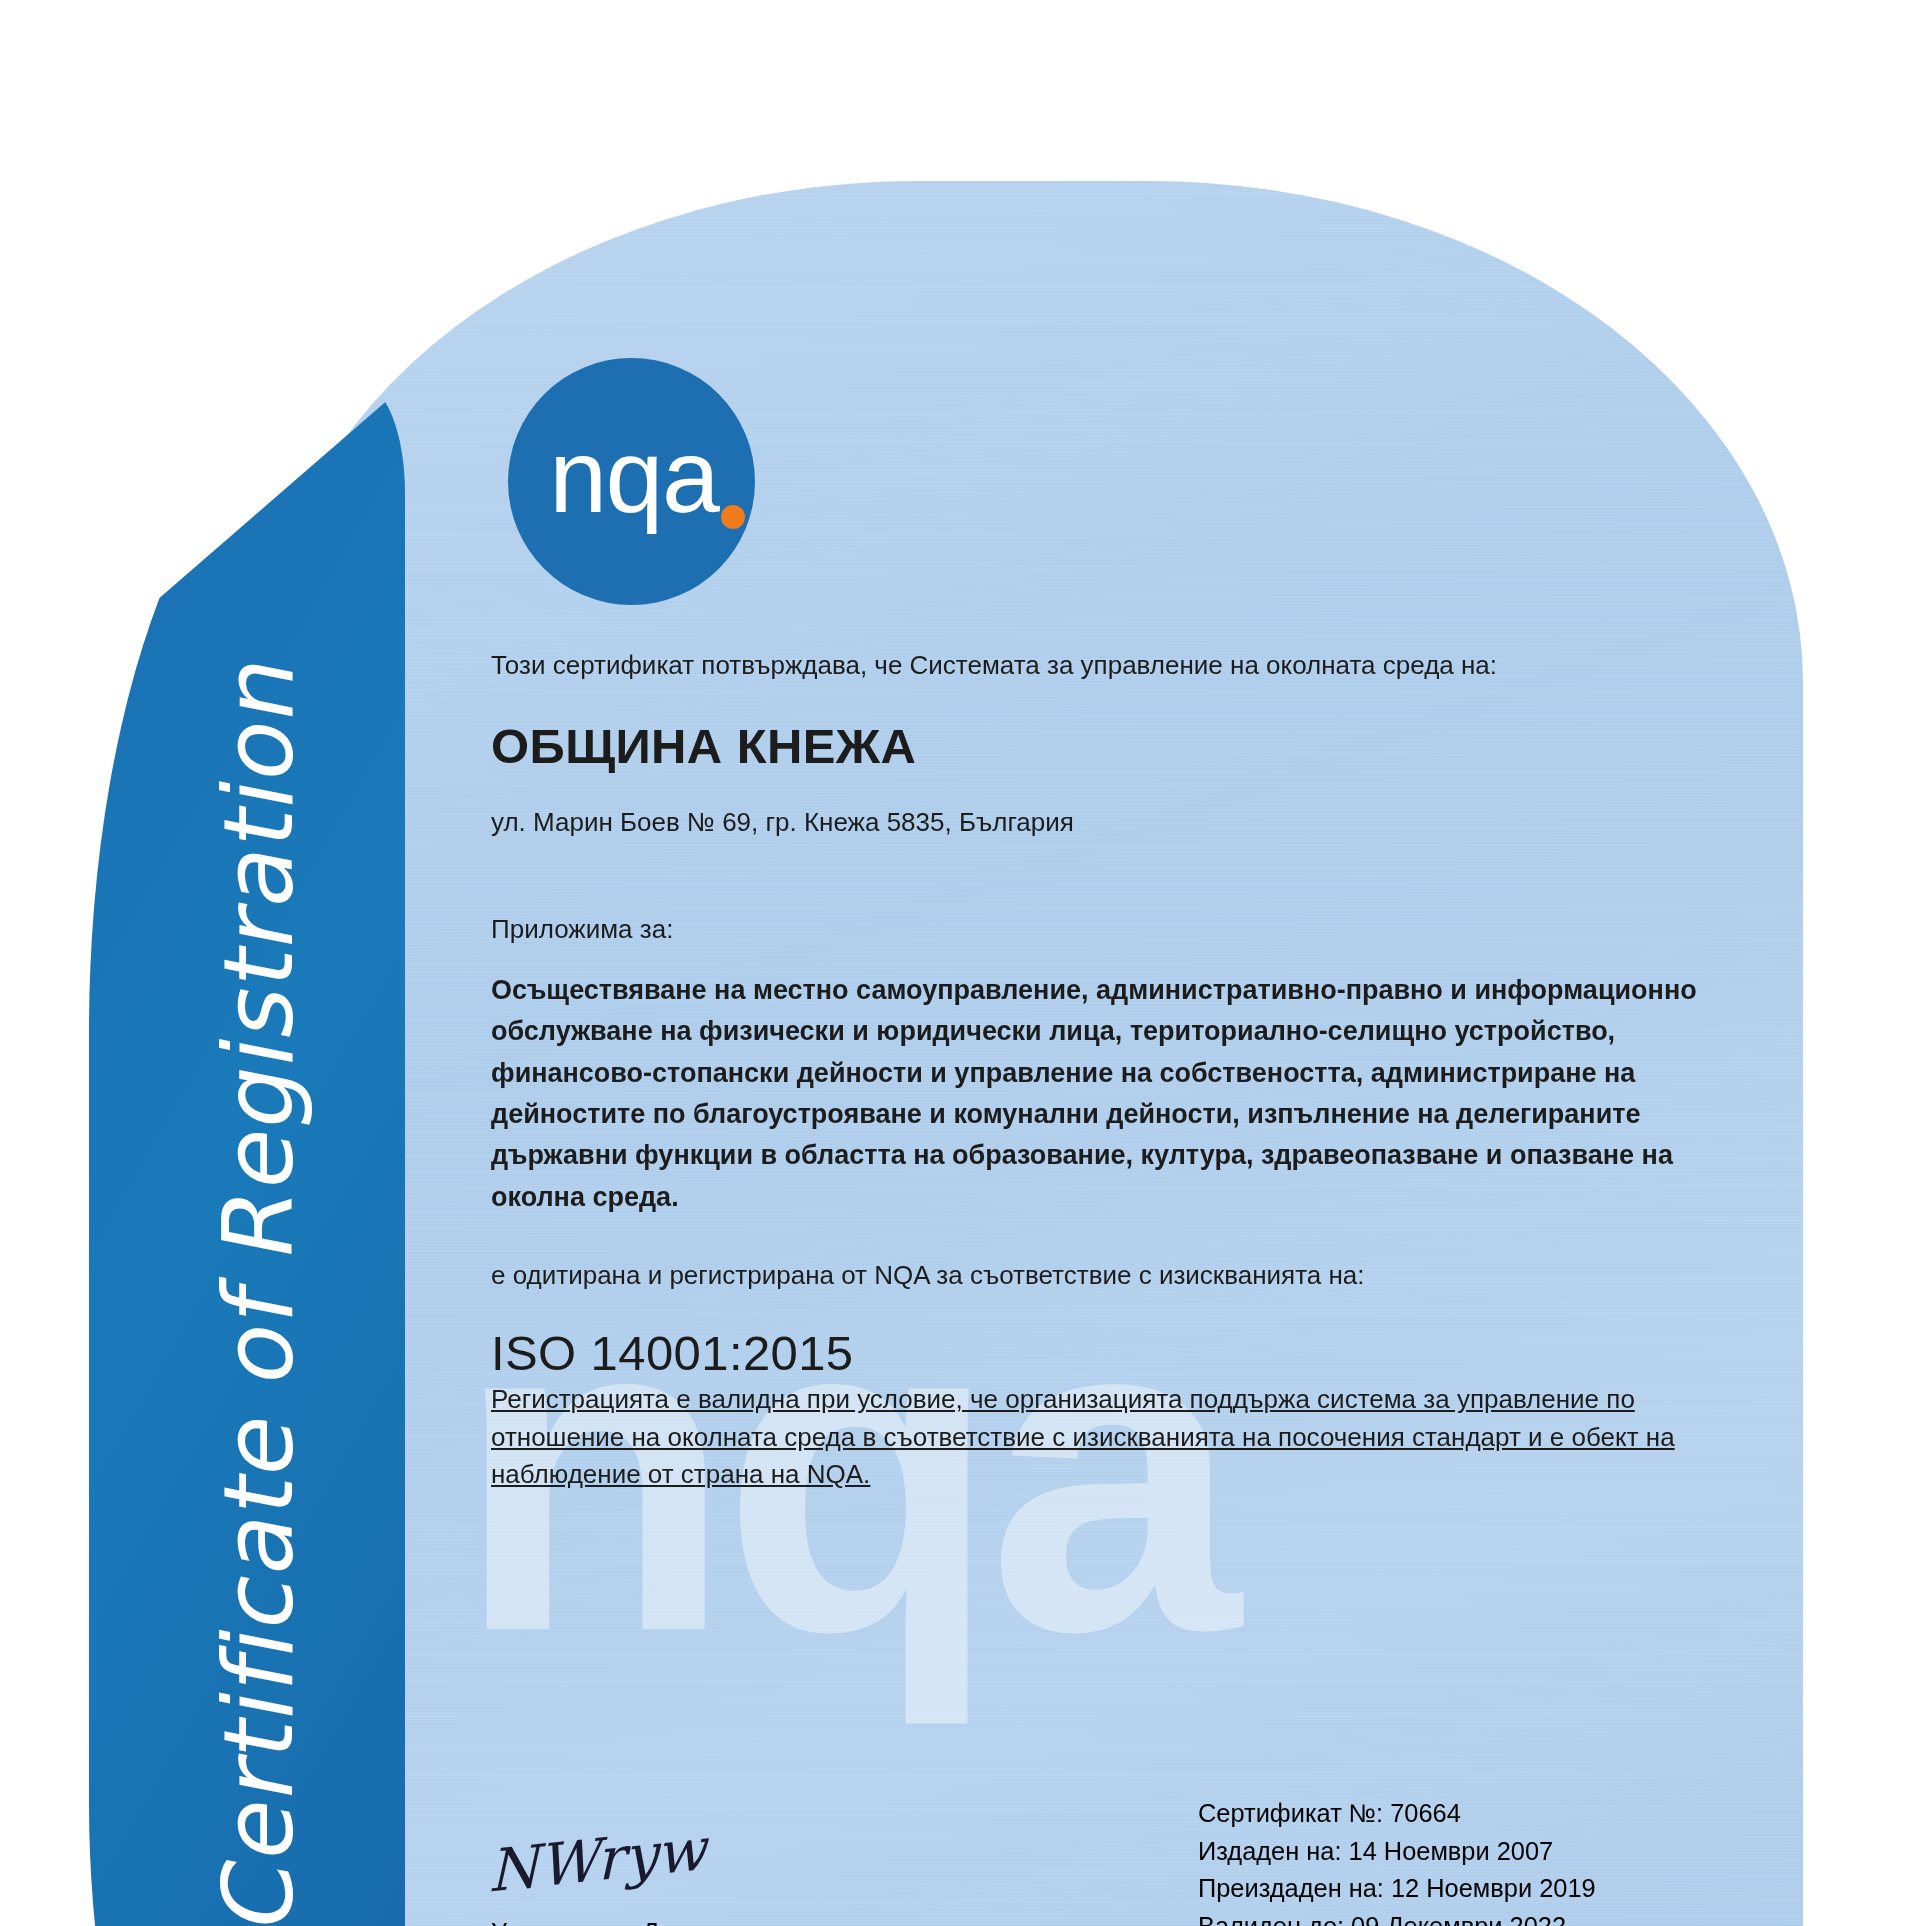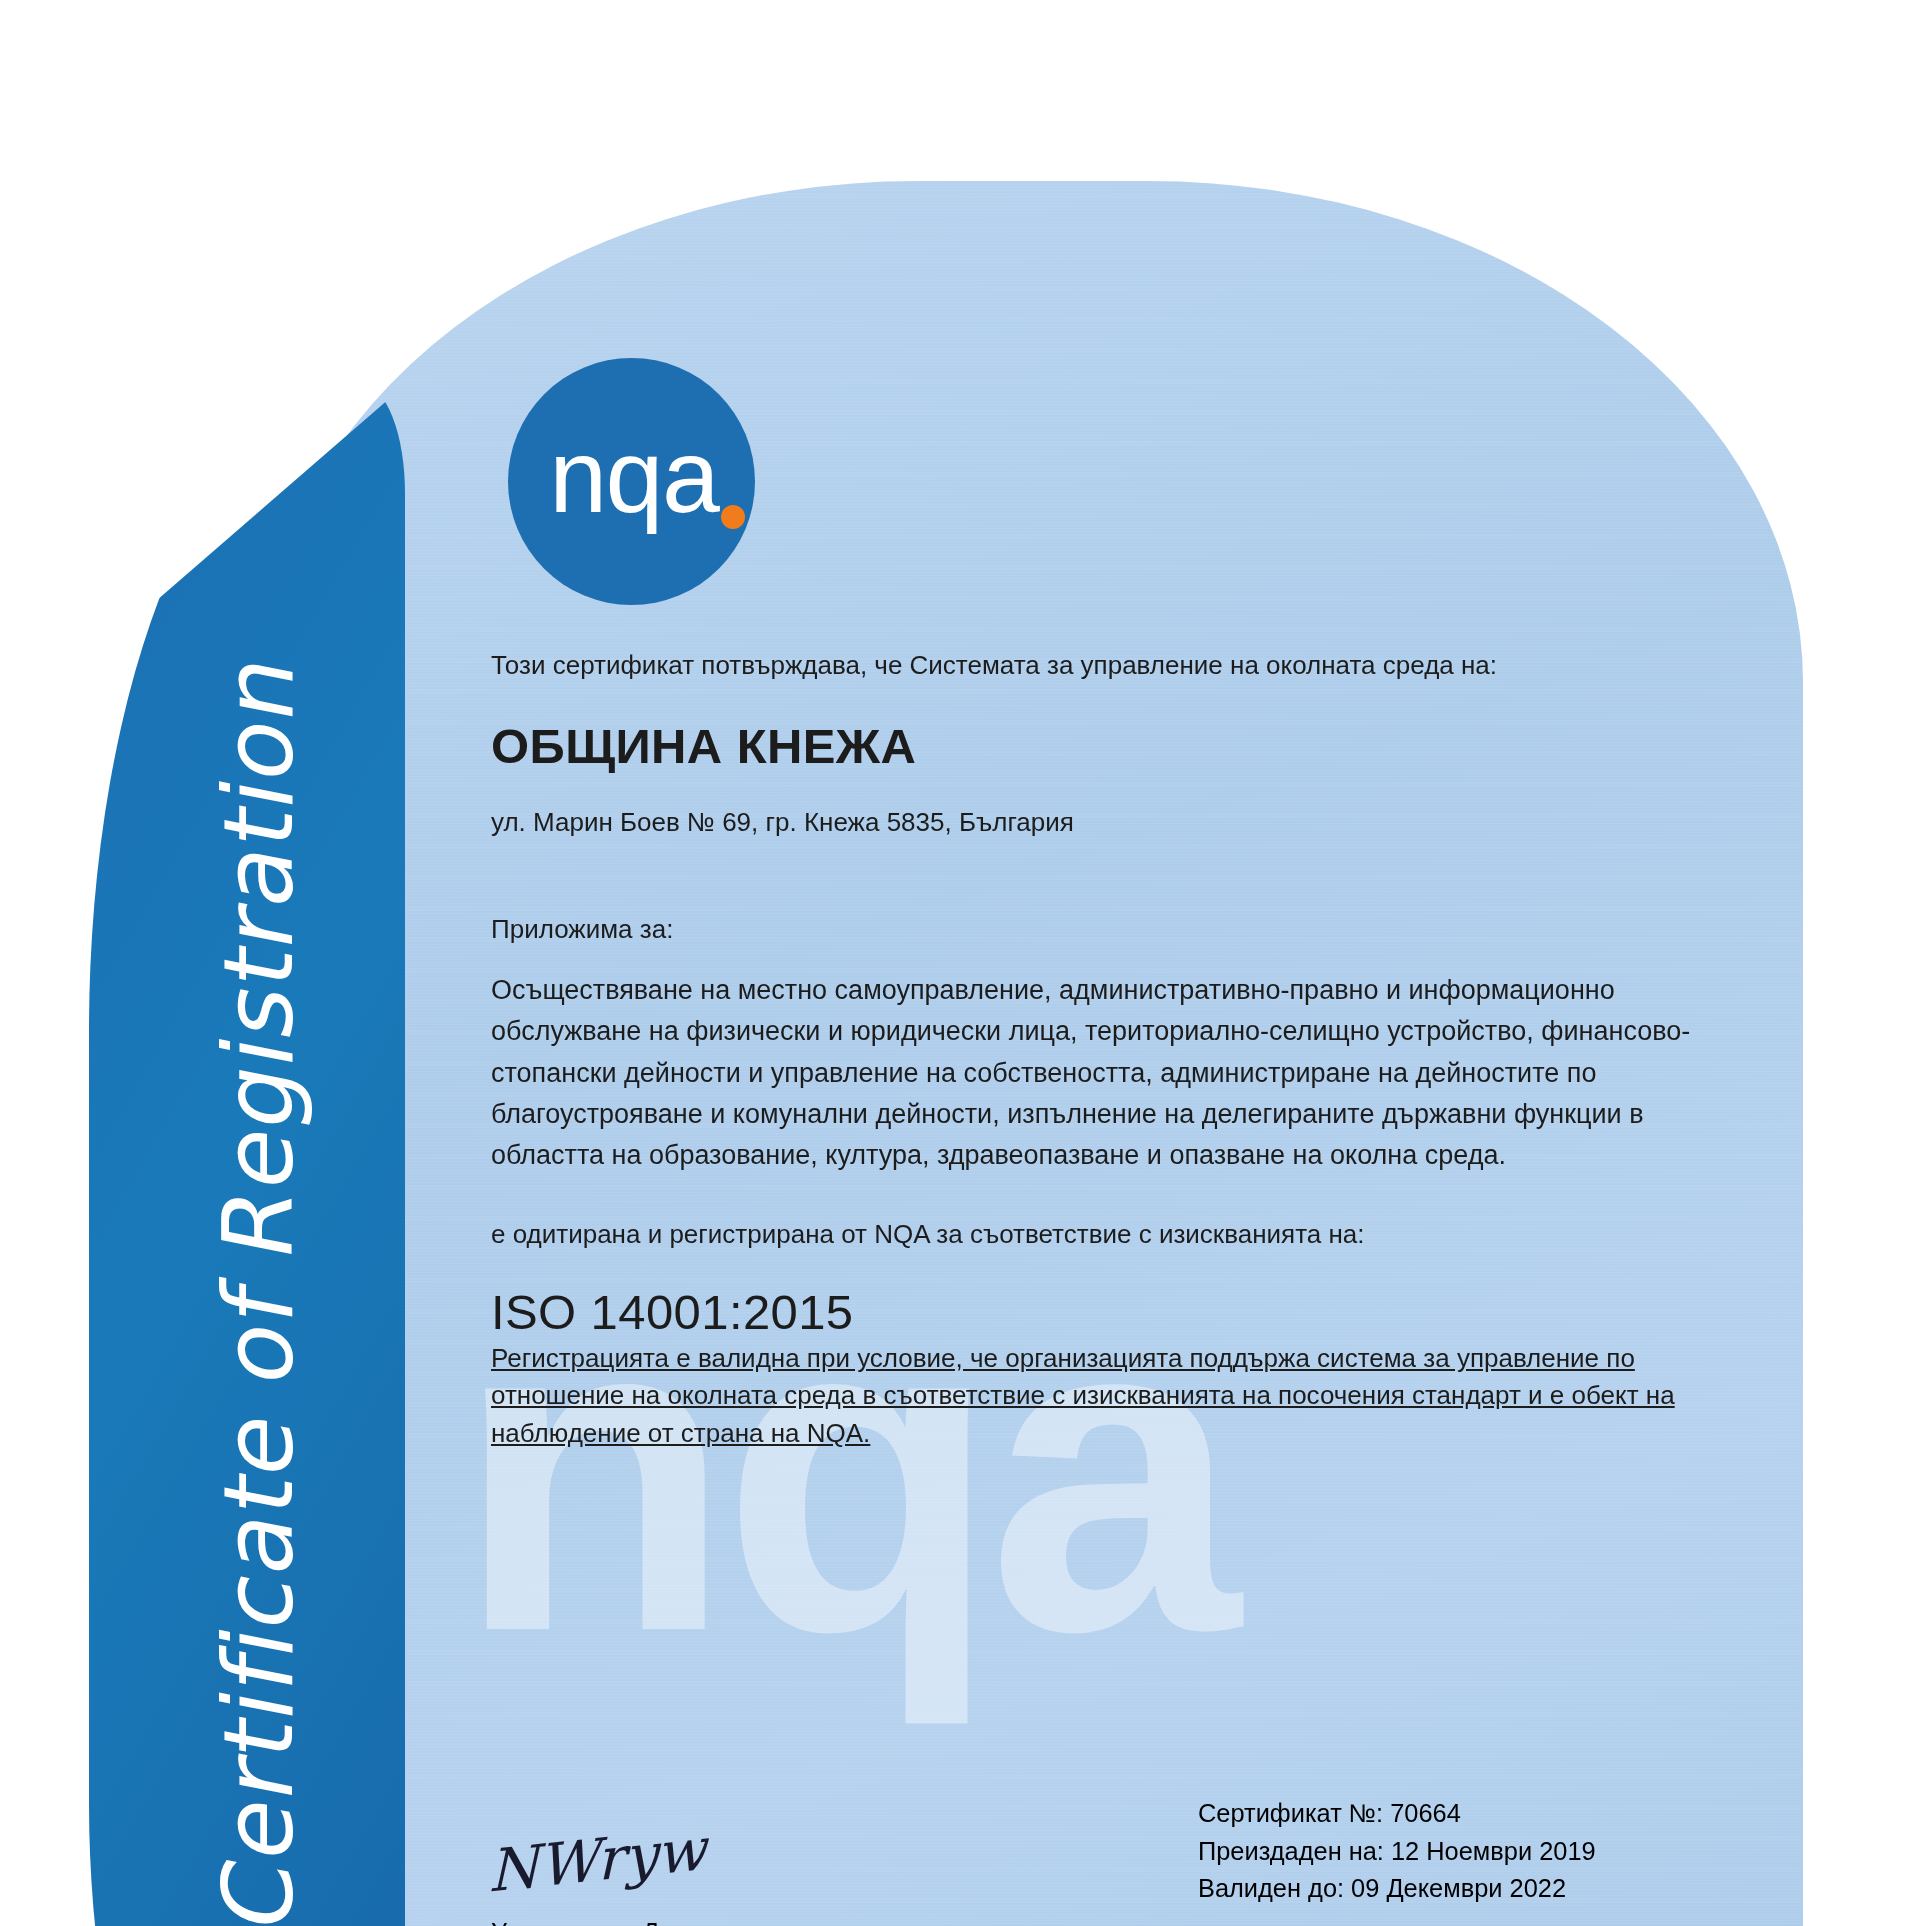--- a/index.html
+++ b/index.html
@@ -145,21 +145,21 @@
     font-size: 26px;
     line-height: 1.35;
     margin-bottom: 74px;
   }
   .scope-label {
     font-size: 26px;
     margin-bottom: 25px;
   }
   .scope-text {
     font-size: 27px;
-    font-weight: 400;
+    font-weight: 700;
     line-height: 1.53;
     margin-bottom: 40px;
   }
   .audited-line {
     font-size: 26px;
     line-height: 1.35;
     margin-bottom: 32px;
   }
   .standard {
     font-size: 49px;
@@ -234,19 +234,20 @@
     <div class="validity">Регистрацията е валидна при условие, че организацията поддържа система за управление по отношение на околната среда в съответствие с изискванията на посочения стандарт и е обект на наблюдение от страна на NQA.</div>
   </div>
 
   <div class="sig-block">
     <div class="signature">NWryw</div>
     <div class="sig-title">Управляващ Директор</div>
   </div>
 
   <div class="details">
     <div>Сертификат №: 70664</div>
+    <div>Издаден на: 14 Ноември 2007</div>
     <div>Преиздаден на: 12 Ноември 2019</div>
     <div>Валиден до: 09 Декември 2022</div>
 
   </div>
 
 </div>
 
 
 </body></html>

